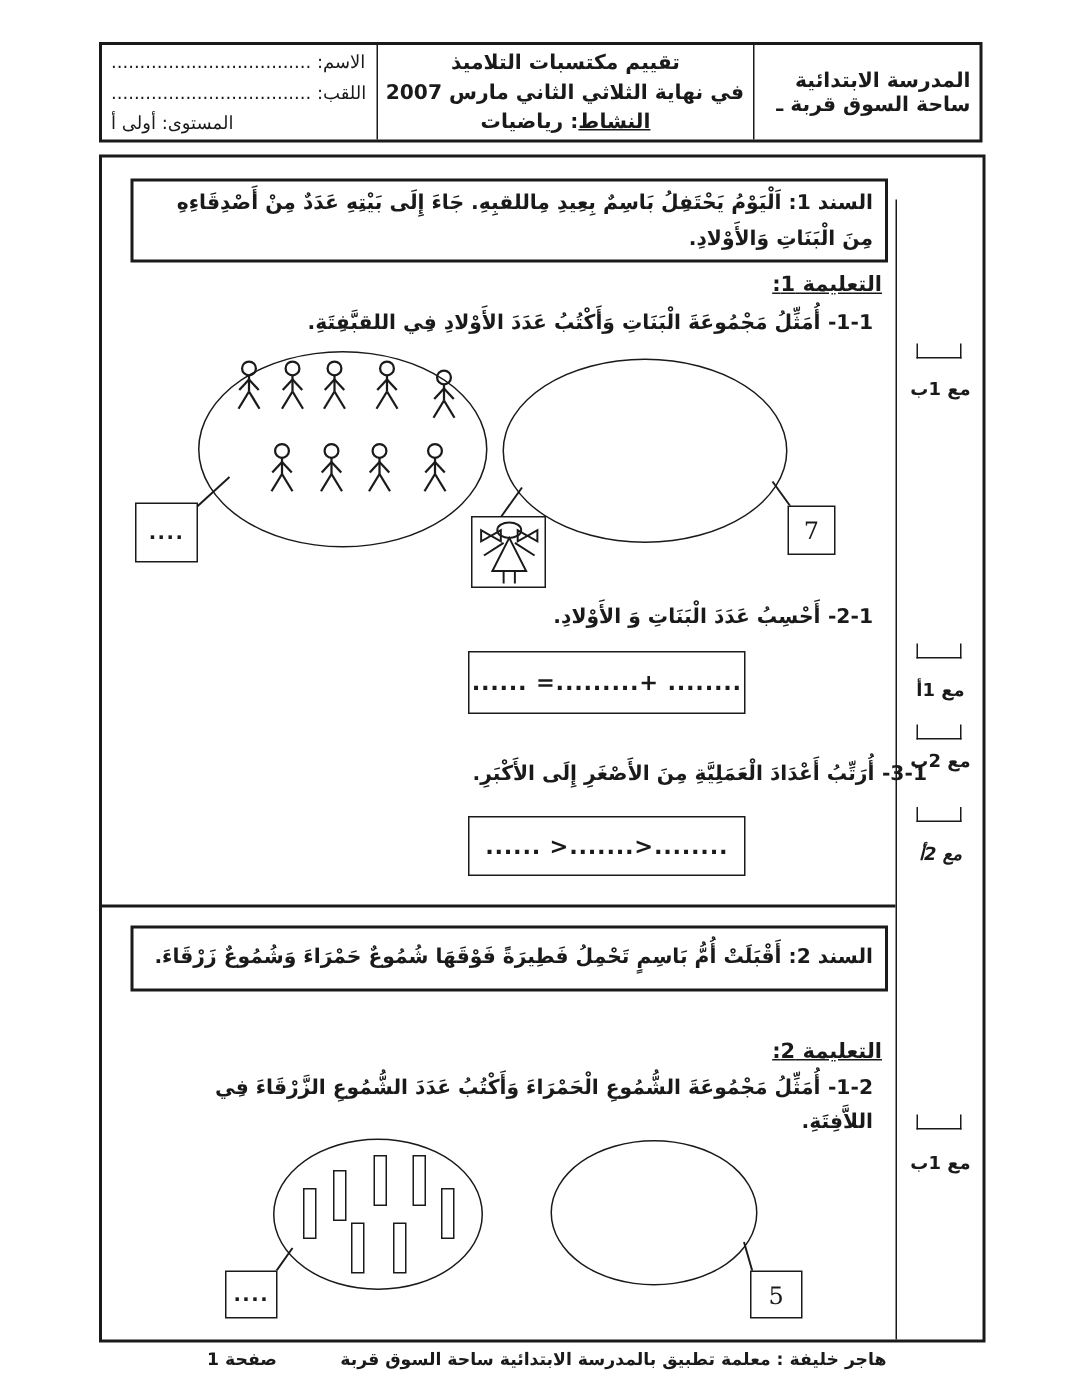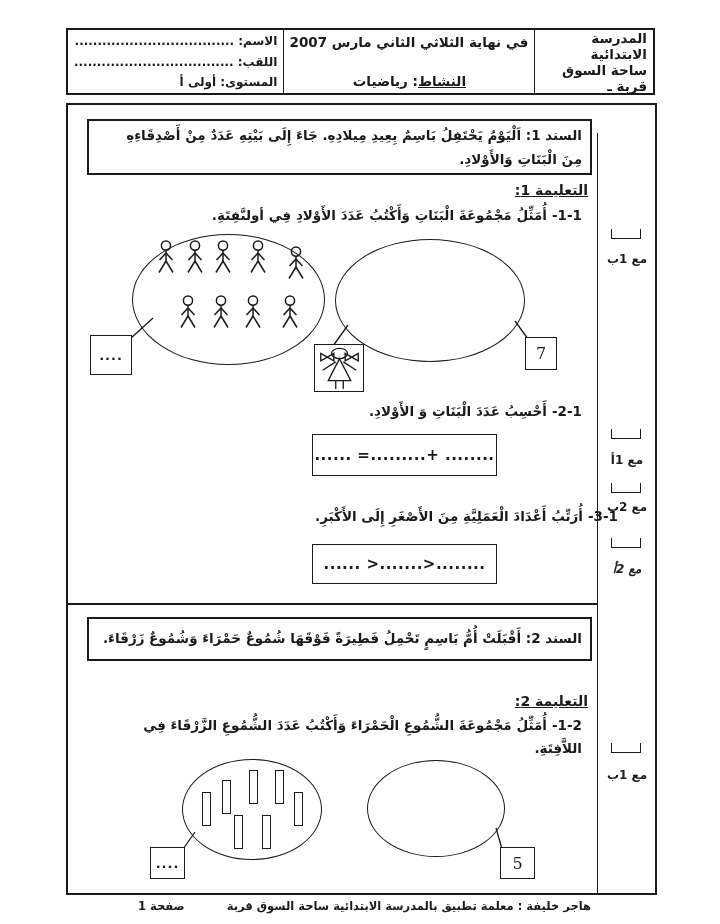--- a/index.html
+++ b/index.html
@@ -10,21 +10,21 @@
   .nowrap{white-space:nowrap;}
   
   .header-table{
     position:absolute;left:66px;top:28px;width:589px;height:67px;
     border:2px solid #1a1a1a;display:flex;flex-direction:row;box-sizing:border-box;
   }
   .hcell{box-sizing:border-box;display:flex;flex-direction:column;justify-content:space-between;padding:4px 6px;}
   .cell-school{width:150px;font-size:13.5px;font-weight:bold;text-align:right;justify-content:center;}
   .cell-exam{width:252px;border-left:1.5px solid #1a1a1a;border-right:1.5px solid #1a1a1a;
     font-size:13.5px;font-weight:bold;text-align:center;}
-  .cell-student{flex:1;font-size:12px;font-weight:bold;text-align:right;}
+  .cell-student{flex:1;font-size:12px;font-weight:normal;text-align:left;}
   .u{text-decoration:underline;}
   
   .main-frame{
     position:absolute;left:66px;top:103px;width:591px;height:792px;
     border:2px solid #1a1a1a;box-sizing:border-box;
   }
   .margin-col{position:absolute;left:529px;top:0;bottom:0;width:58px;border-left:1.5px solid #1a1a1a;margin-top:28px;}
   .score-bracket{position:absolute;left:13px;width:30px;height:10px;box-sizing:border-box;
     border:1.5px solid #1a1a1a;border-top:none;}
   .score-label{position:absolute;left:0;right:0;text-align:center;font-size:12px;font-weight:bold;}
@@ -77,41 +77,42 @@
 </svg>
 
 <div class="page">
 
   <div class="header-table">
     <div class="hcell cell-school">
       <div>المدرسة الابتدائية</div>
       <div>ساحة السوق  قربة ـ</div>
     </div>
     <div class="hcell cell-exam">
+      <div>تقييم مكتسبات التلاميذ</div>
       <div class="nowrap">في نهاية الثلاثي الثاني مارس 2007</div>
       <div><span class="u">النشاط</span><span>: رياضيات</span></div>
     </div>
     <div class="hcell cell-student">
       <div class="nowrap">الاسم: ...................................</div>
       <div class="nowrap">اللقب: ...................................</div>
       <div>المستوى: أولى أ</div>
     </div>
   </div>
 
   <div class="main-frame">
 
     <div class="support-box" style="top:14px;height:56px;">
-      <div class="nowrap">السند 1: اَلْيَوْمُ يَحْتَفِلُ بَاسِمٌ بِعِيدِ مِيلادِهِ. جَاءَ إِلَى بَيْتِهِ عَدَدٌ مِنْ أَصْدِقَاءِهِ</div>
+      <div class="nowrap">السند 1: اَلْيَوْمُ يَحْتَفِلُ بَاسِمٌ بِعِيدِ مِاللقبِهِ. جَاءَ إِلَى بَيْتِهِ عَدَدٌ مِنْ أَصْدِقَاءِهِ</div>
       <div class="nowrap">مِنَ الْبَنَاتِ وَالأَوْلادِ.</div>
     </div>
 
     <div class="inst-title u" style="top:77px;">التعليمة 1:</div>
 
     <div class="q-line nowrap" style="top:99px;">
-      <span class="qmark">1‏-‏1‏-</span><span>أُمَثِّلُ مَجْمُوعَةَ الْبَنَاتِ وَأَكْتُبُ عَدَدَ الأَوْلادِ فِي أولىَّفِتَةِ.</span>
+      <span class="qmark">1‏-‏1‏-</span><span>أُمَثِّلُ مَجْمُوعَةَ الْبَنَاتِ وَأَكْتُبُ عَدَدَ الأَوْلادِ فِي اللقبَّفِتَةِ.</span>
     </div>
 
     <div class="diagram" style="top:127px;height:172px;">
       <svg class="connectors" width="529" height="172">
         <line x1="62" y1="107" x2="85" y2="86" stroke="#1a1a1a" stroke-width="1.3"></line>
         <line x1="265" y1="114" x2="280" y2="93" stroke="#1a1a1a" stroke-width="1.3"></line>
         <line x1="460" y1="107" x2="447" y2="89" stroke="#1a1a1a" stroke-width="1.3"></line>
       </svg>
       <div class="oval" style="left:64px;top:2px;width:193px;height:131px;"></div>
       <svg class="stick" style="left:87px;top:8px;" viewBox="0 0 22 34">

